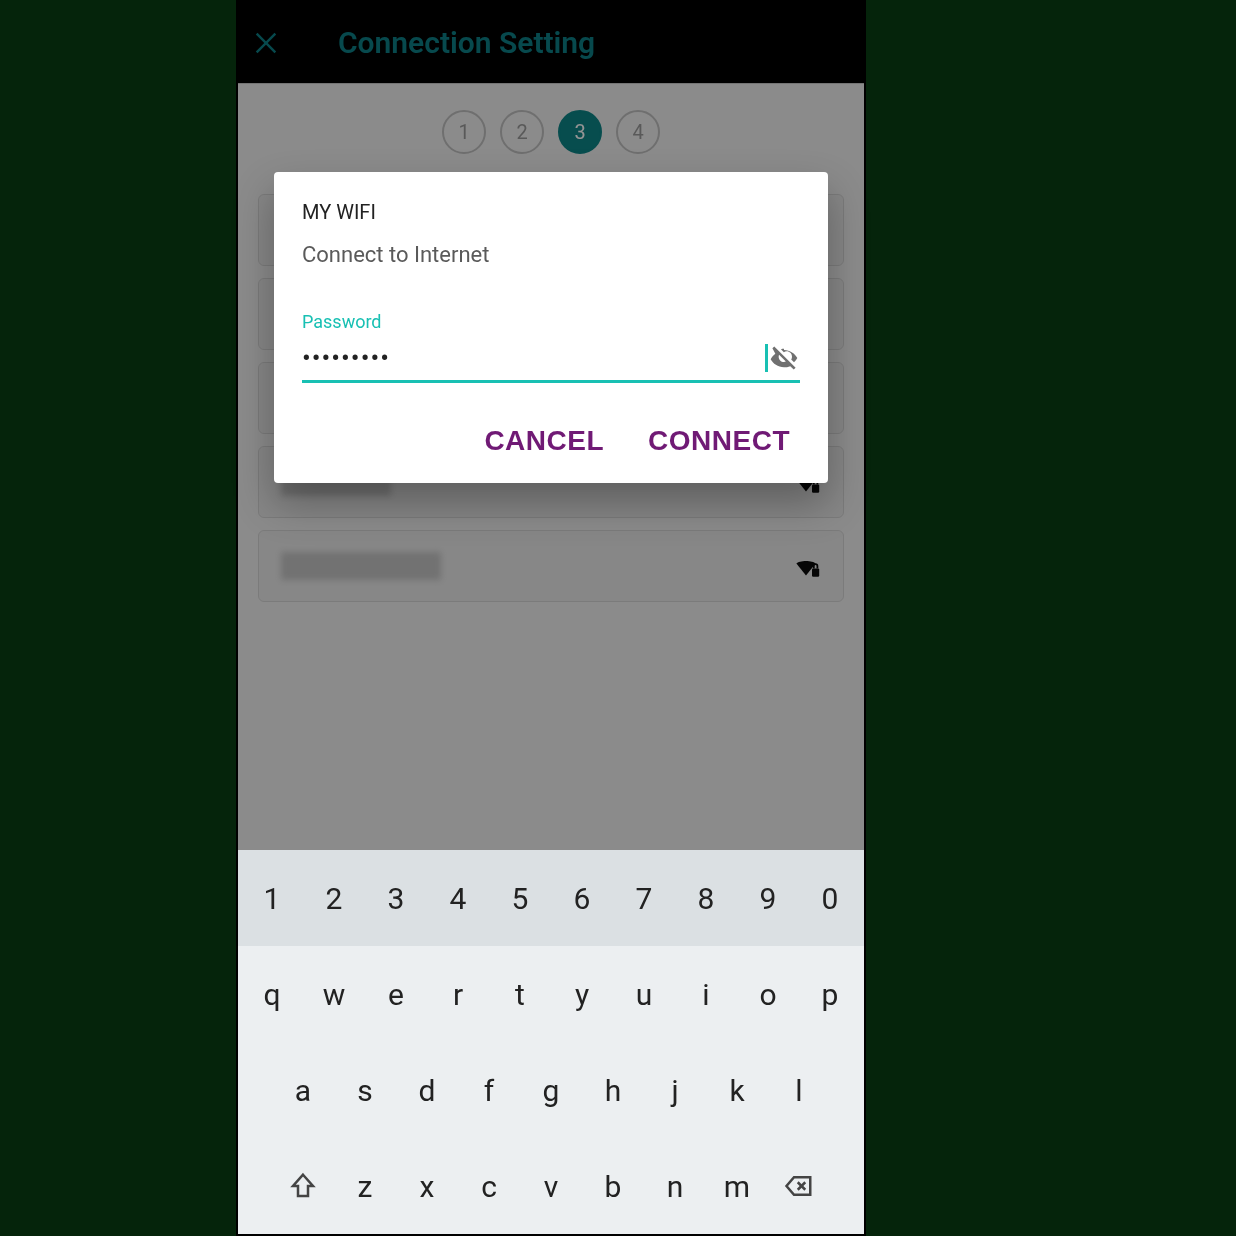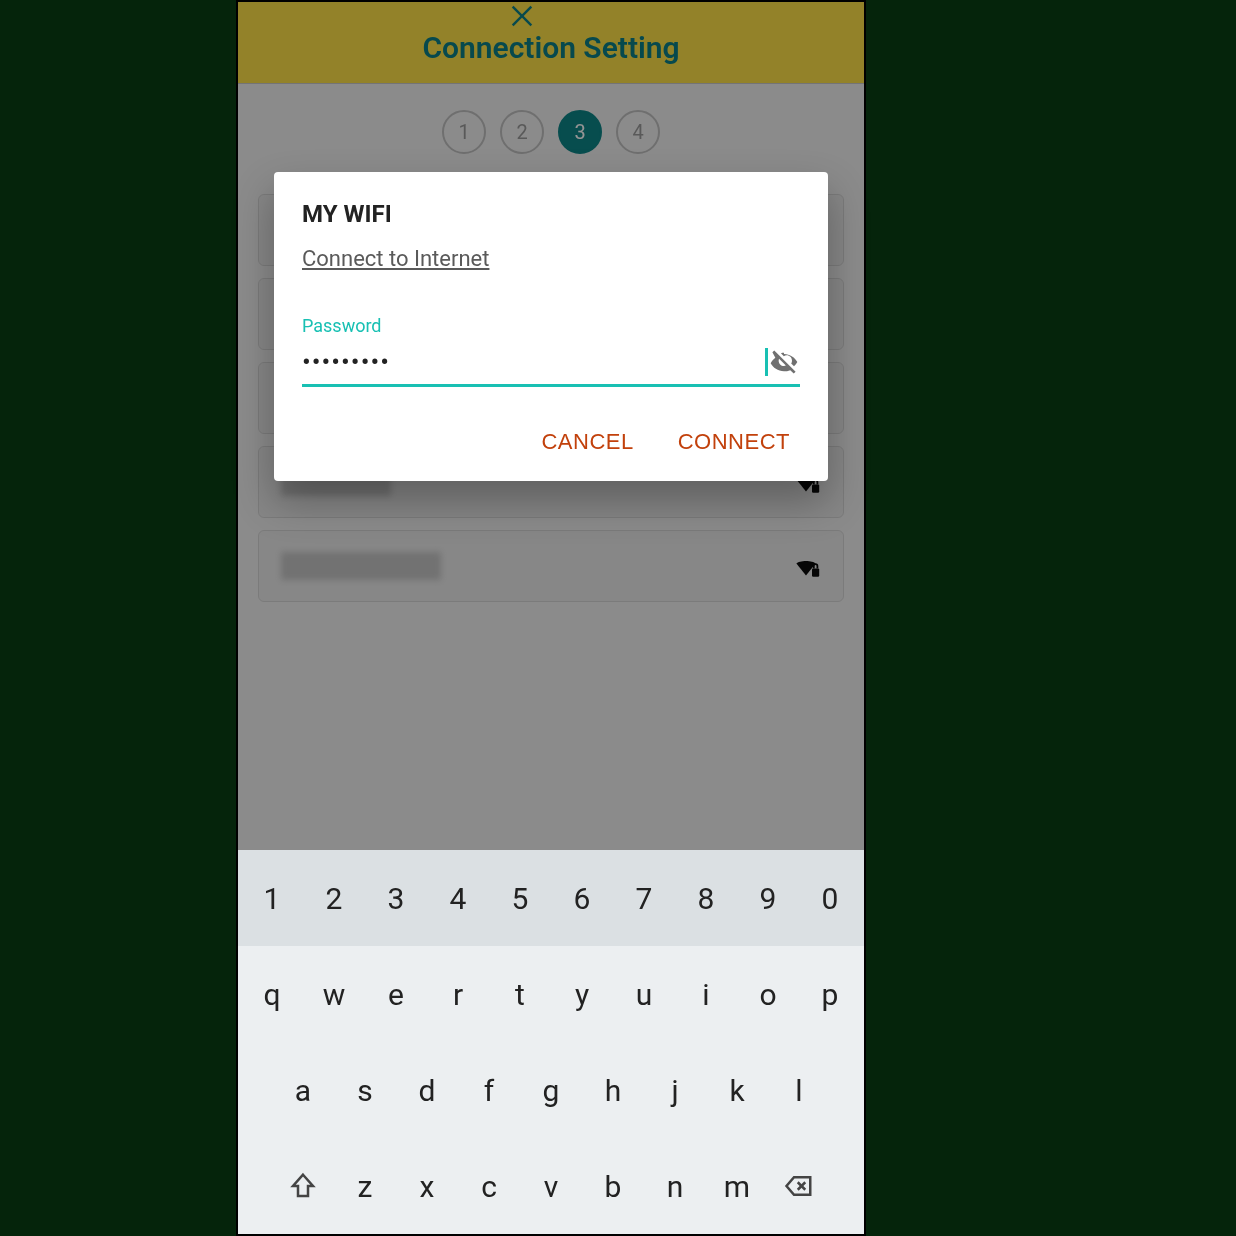--- a/index.html
+++ b/index.html
@@ -16,27 +16,26 @@
     left: 236px;
     top: 0;
     width: 630px;
     height: 1236px;
     background: #f0f0f0;
     border: 2px solid #000;
   }
 
   
   .header {
-    background: #fde047;
+    background: #000000;
     height: 82px;
     display: flex;
     align-items: center;
     padding: 0 14px;
     border-bottom: 1px solid #c8c8c8;
-    flex-direction: column;
   }
   .close-icon {
     width: 28px; height: 28px;
     color: #0d7f86;
     margin-right: 58px;
   }
   .header-title {
     color: #0d7f86;
     font-size: 30px;
     font-weight: 600;
@@ -107,29 +106,28 @@
     position: absolute;
     left: 36px;
     right: 36px;
     top: 170px;
     background: #fff;
     border-radius: 4px;
     box-shadow: 0 20px 40px rgba(0,0,0,0.3);
     padding: 28px 28px 18px;
   }
   .dlg-title {
-    font-size: 24px;
-    font-weight: 700;
+    font-size: 20px;
+    font-weight: 400;
     color: #222;
   }
   .dlg-sub {
     font-size: 22px;
     color: #5a5a5a;
     margin-top: 18px;
-    text-decoration: underline;
   }
   .field-label {
     color: #18c0b3;
     font-size: 18px;
     margin-top: 44px;
   }
   .field-wrap {
     display: flex;
     align-items: center;
     border-bottom: 3px solid #18c0b3;
@@ -160,23 +158,23 @@
     color: #707070;
   }
   .dlg-actions {
     display: flex;
     justify-content: flex-end;
     gap: 36px;
     margin-top: 34px;
     padding-right: 6px;
   }
   .dlg-btn {
-    color: #c2410c;
-    font-size: 22px;
-    font-weight: 400;
+    color: #701a75;
+    font-size: 28px;
+    font-weight: 700;
     letter-spacing: 0.5px;
     background: none;
     border: none;
     cursor: pointer;
     padding: 8px 4px;
   }
 
   
   .keyboard {
     position: absolute;

